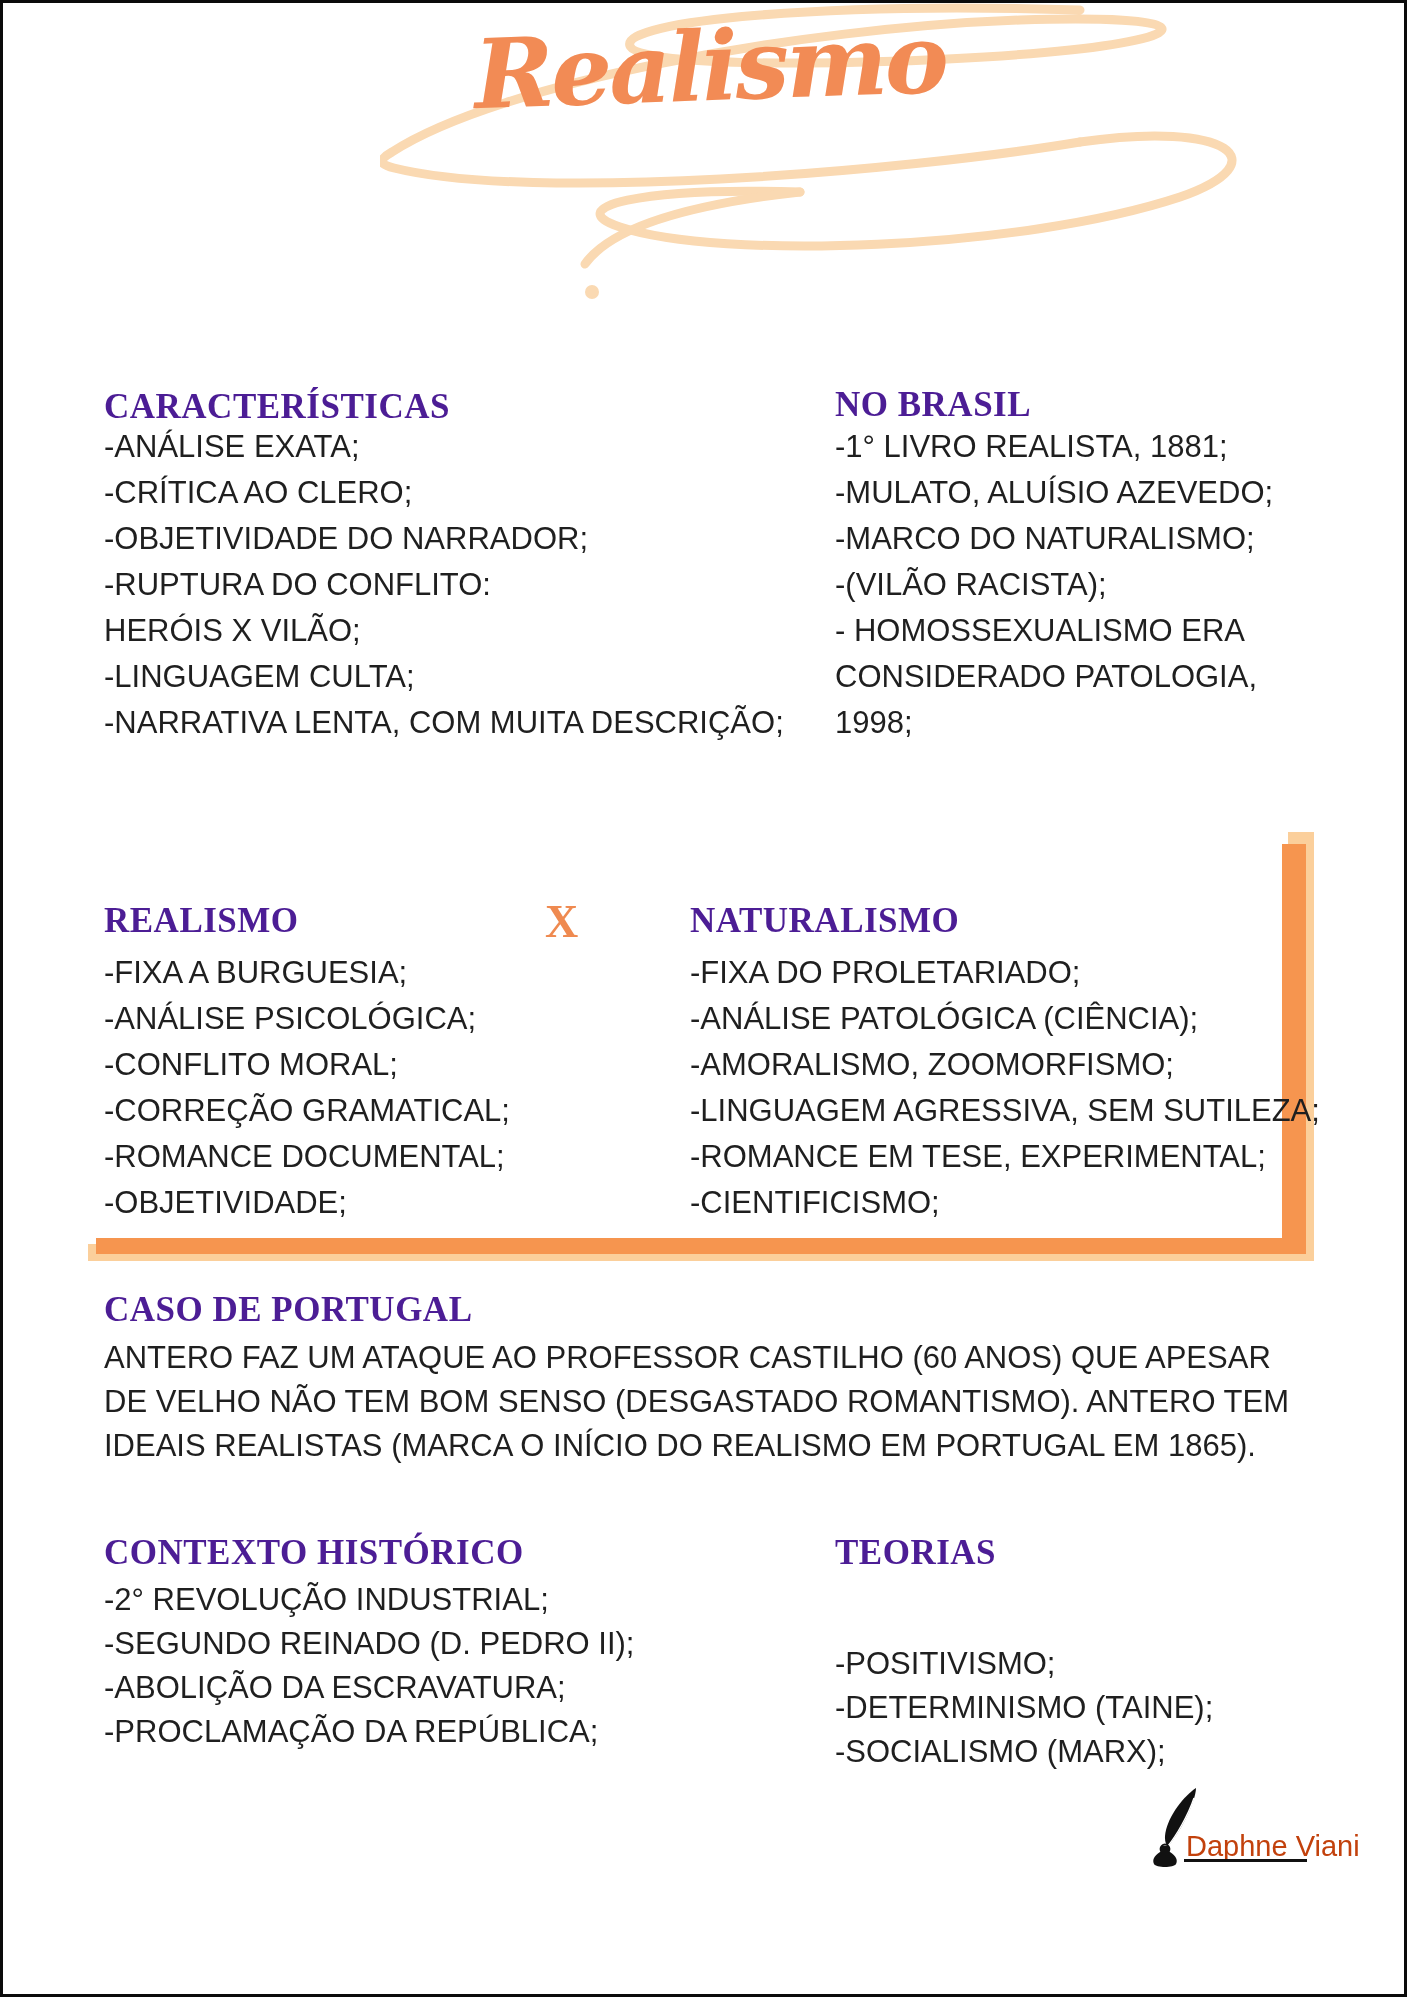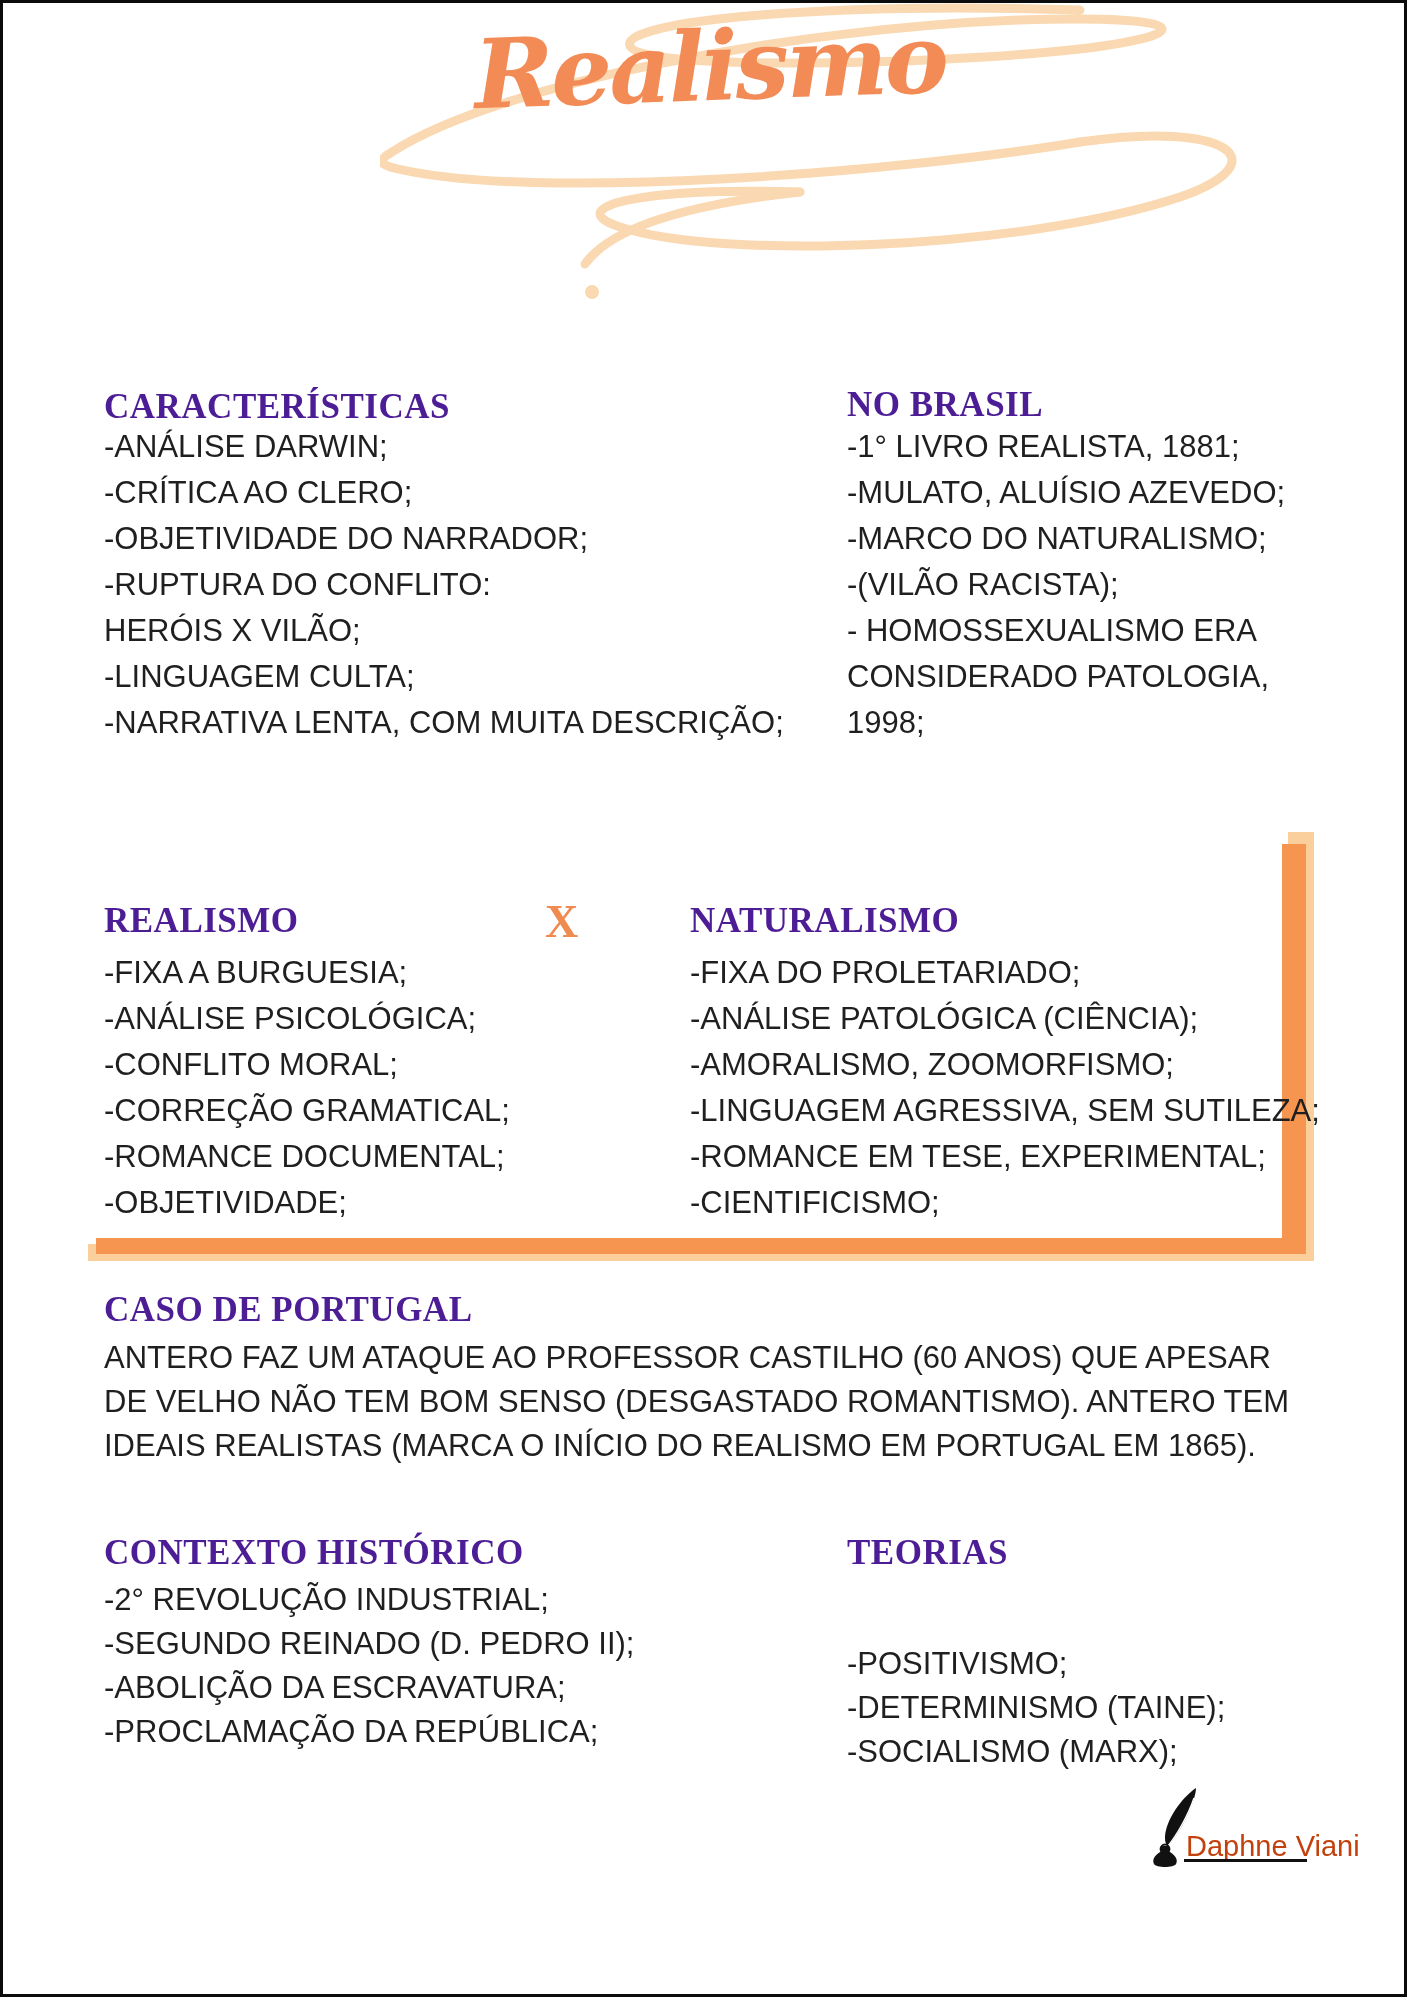--- a/index.html
+++ b/index.html
@@ -29,21 +29,21 @@
   }
   
   .list{position:absolute;font-size:31px;line-height:46px;white-space:nowrap;}
   .list div{height:46px;}
   .list-sm{position:absolute;font-size:31px;line-height:44px;white-space:nowrap;}
   .list-sm div{height:44px;}
   .para{position:absolute;font-size:31px;line-height:44px;white-space:nowrap;}
   .para div{height:44px;}
   
   .col-left{left:104px;}
-  .col-right{left:835px;margin-left:12px;}
+  .col-right{left:835px;}
   .col-nat{left:690px;}
   
   .lframe-light{
     position:absolute;left:88px;top:832px;width:1226px;height:429px;box-sizing:border-box;
     border-right:26px solid #FBCF9B;border-bottom:17px solid #FBCF9B;
   }
   .lframe-dark{
     position:absolute;left:96px;top:844px;width:1210px;height:410px;box-sizing:border-box;
     border-right:24px solid #F6954F;border-bottom:16px solid #F6954F;
   }
@@ -70,21 +70,21 @@
     <circle cx="212" cy="292" r="7" fill="#FAD9B2"></circle>
   </svg>
 
   <div class="title-script">Realismo</div>
 
   <div class="lframe-light"></div>
   <div class="lframe-dark"></div>
 
   <div class="h-serif col-left" style="top:387px;">CARACTERÍSTICAS</div>
   <div class="list col-left" style="top:424px;">
-    <div>-ANÁLISE DARWIN;</div>
+    <div>-ANÁLISE EXATA;</div>
     <div>-CRÍTICA AO CLERO;</div>
     <div>-OBJETIVIDADE DO NARRADOR;</div>
     <div>-RUPTURA DO CONFLITO:</div>
     <div>HERÓIS X VILÃO;</div>
     <div>-LINGUAGEM CULTA;</div>
     <div>-NARRATIVA LENTA, COM MUITA DESCRIÇÃO;</div>
   </div>
 
   <div class="h-serif col-right" style="top:385px;">NO BRASIL</div>
   <div class="list col-right" style="top:424px;">

